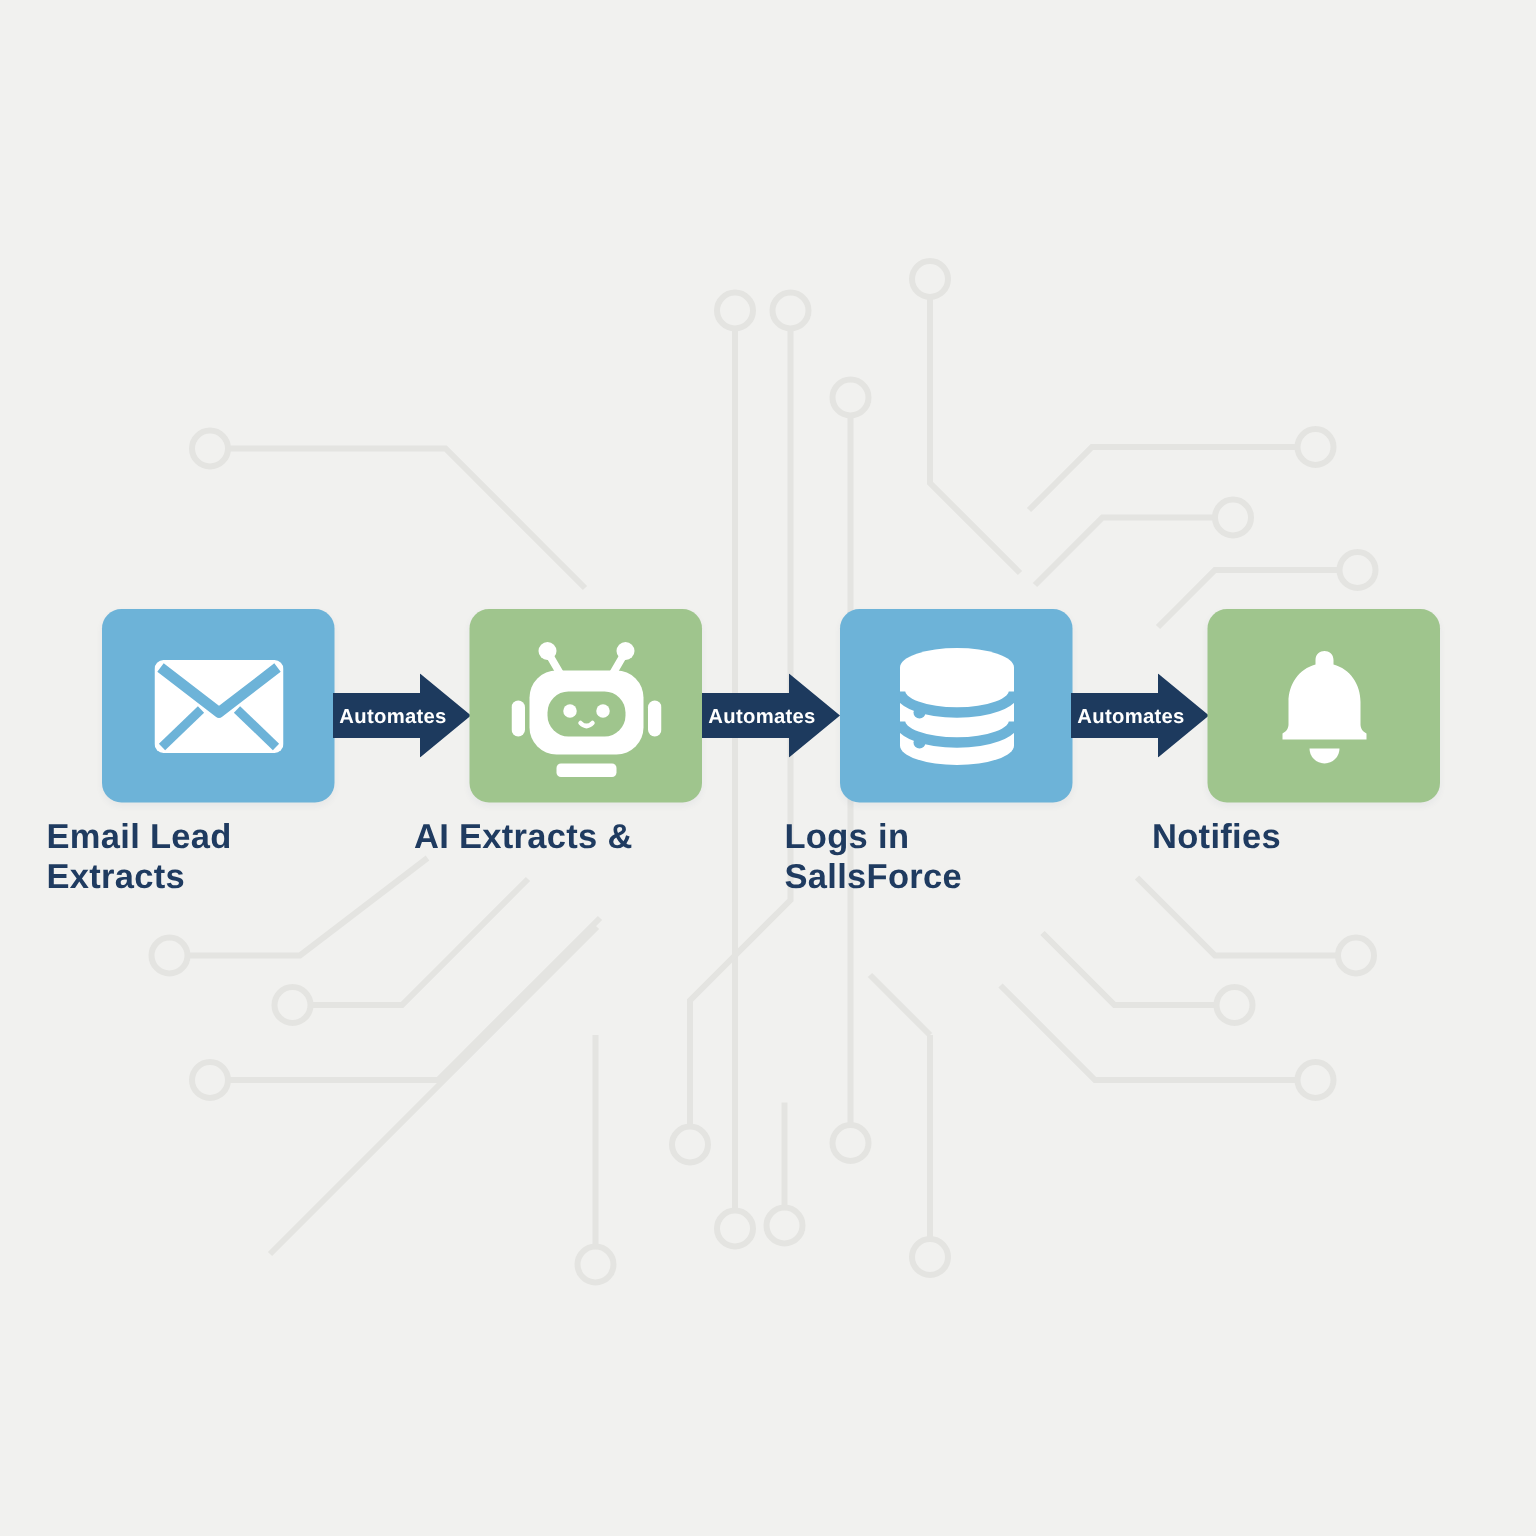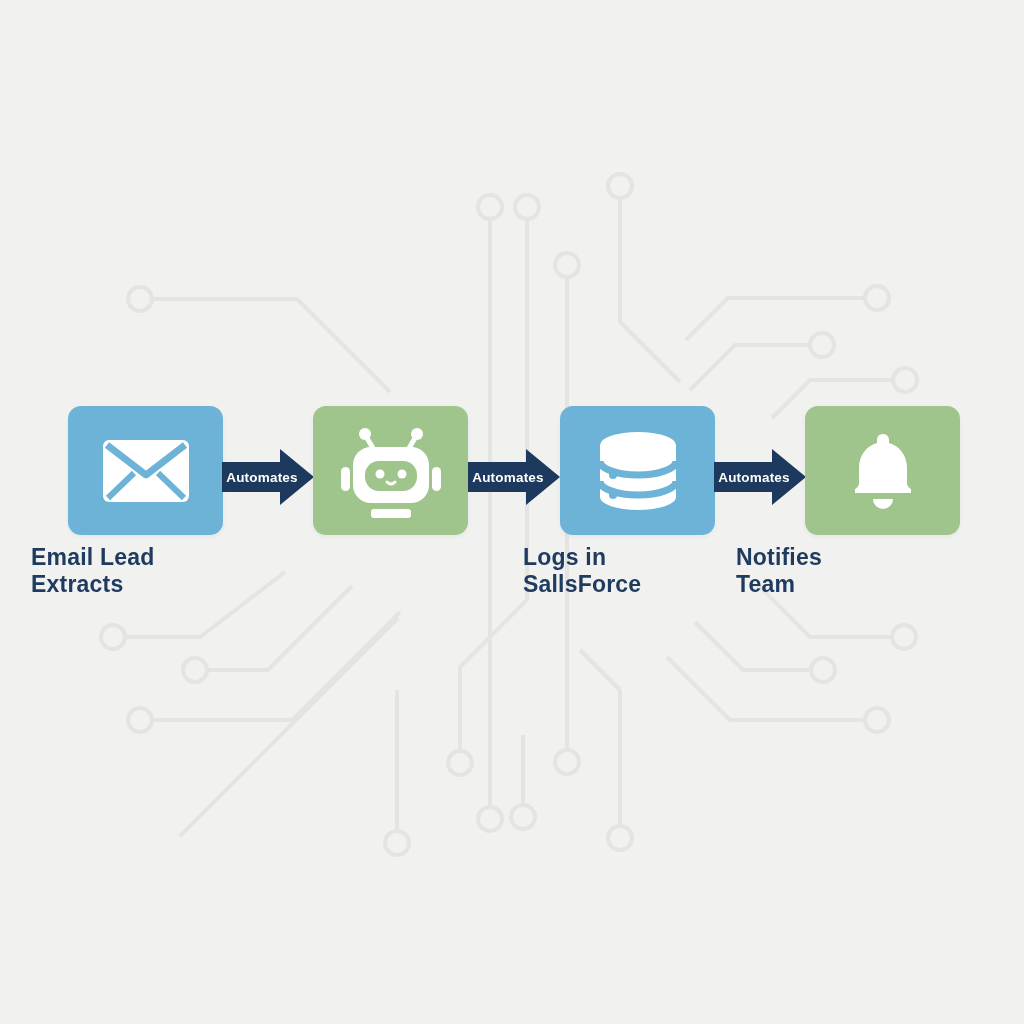--- a/index.html
+++ b/index.html
@@ -124,20 +124,21 @@
       <rect x="91" y="46" width="9" height="24" rx="4.5" fill="var(--icon-white)"></rect>
       <rect x="12" y="26" width="76" height="56" rx="18" fill="var(--icon-white)"></rect>
       <rect x="24" y="40" width="52" height="30" rx="14" fill="var(--step-green)"></rect>
       <circle cx="39" cy="53" r="4.5" fill="var(--icon-white)"></circle>
       <circle cx="61" cy="53" r="4.5" fill="var(--icon-white)"></circle>
       <path d="M46,61 Q50,65 54,61" stroke="var(--icon-white)" stroke-width="3" fill="none" stroke-linecap="round"></path>
       <rect x="30" y="88" width="40" height="9" rx="3" fill="var(--icon-white)"></rect>
     </svg>
   </div>
   <div class="step-label" style="left:276px">
+    <div>AI Extracts &amp;</div>
   </div>
 
   <div class="connector" style="left:468px">
     <svg width="92" height="56" viewBox="0 0 92 56">
       <polygon points="0,13 58,13 58,0 92,28 58,56 58,43 0,43" fill="var(--arrow-navy)"></polygon>
     </svg>
     <span class="connector-label">Automates</span>
   </div>
 
   <div class="step-box blue" style="left:560px">
@@ -160,18 +161,17 @@
     </svg>
     <span class="connector-label">Automates</span>
   </div>
 
   <div class="step-box green" style="left:805px">
     <svg width="76" height="84" viewBox="0 0 76 84">
       <path d="M38,5 C41,5 44,7 44,11 L44,14 C55,17 62,27 62,39 L62,54 C62,57 64,59 66,60 L66,64 L10,64 L10,60 C12,59 14,57 14,54 L14,39 C14,27 21,17 32,14 L32,11 C32,7 35,5 38,5 Z" fill="var(--icon-white)"></path>
       <path d="M28,70 A10,10 0 0 0 48,70 Z" fill="var(--icon-white)"></path>
     </svg>
   </div>
-  <div class="step-label" style="left:736px">
+  <div class="step-label" style="left:768px">
     <div>Notifies</div>
-    <div>Team</div>
   </div>
 
 </div>
 
 </body></html>

